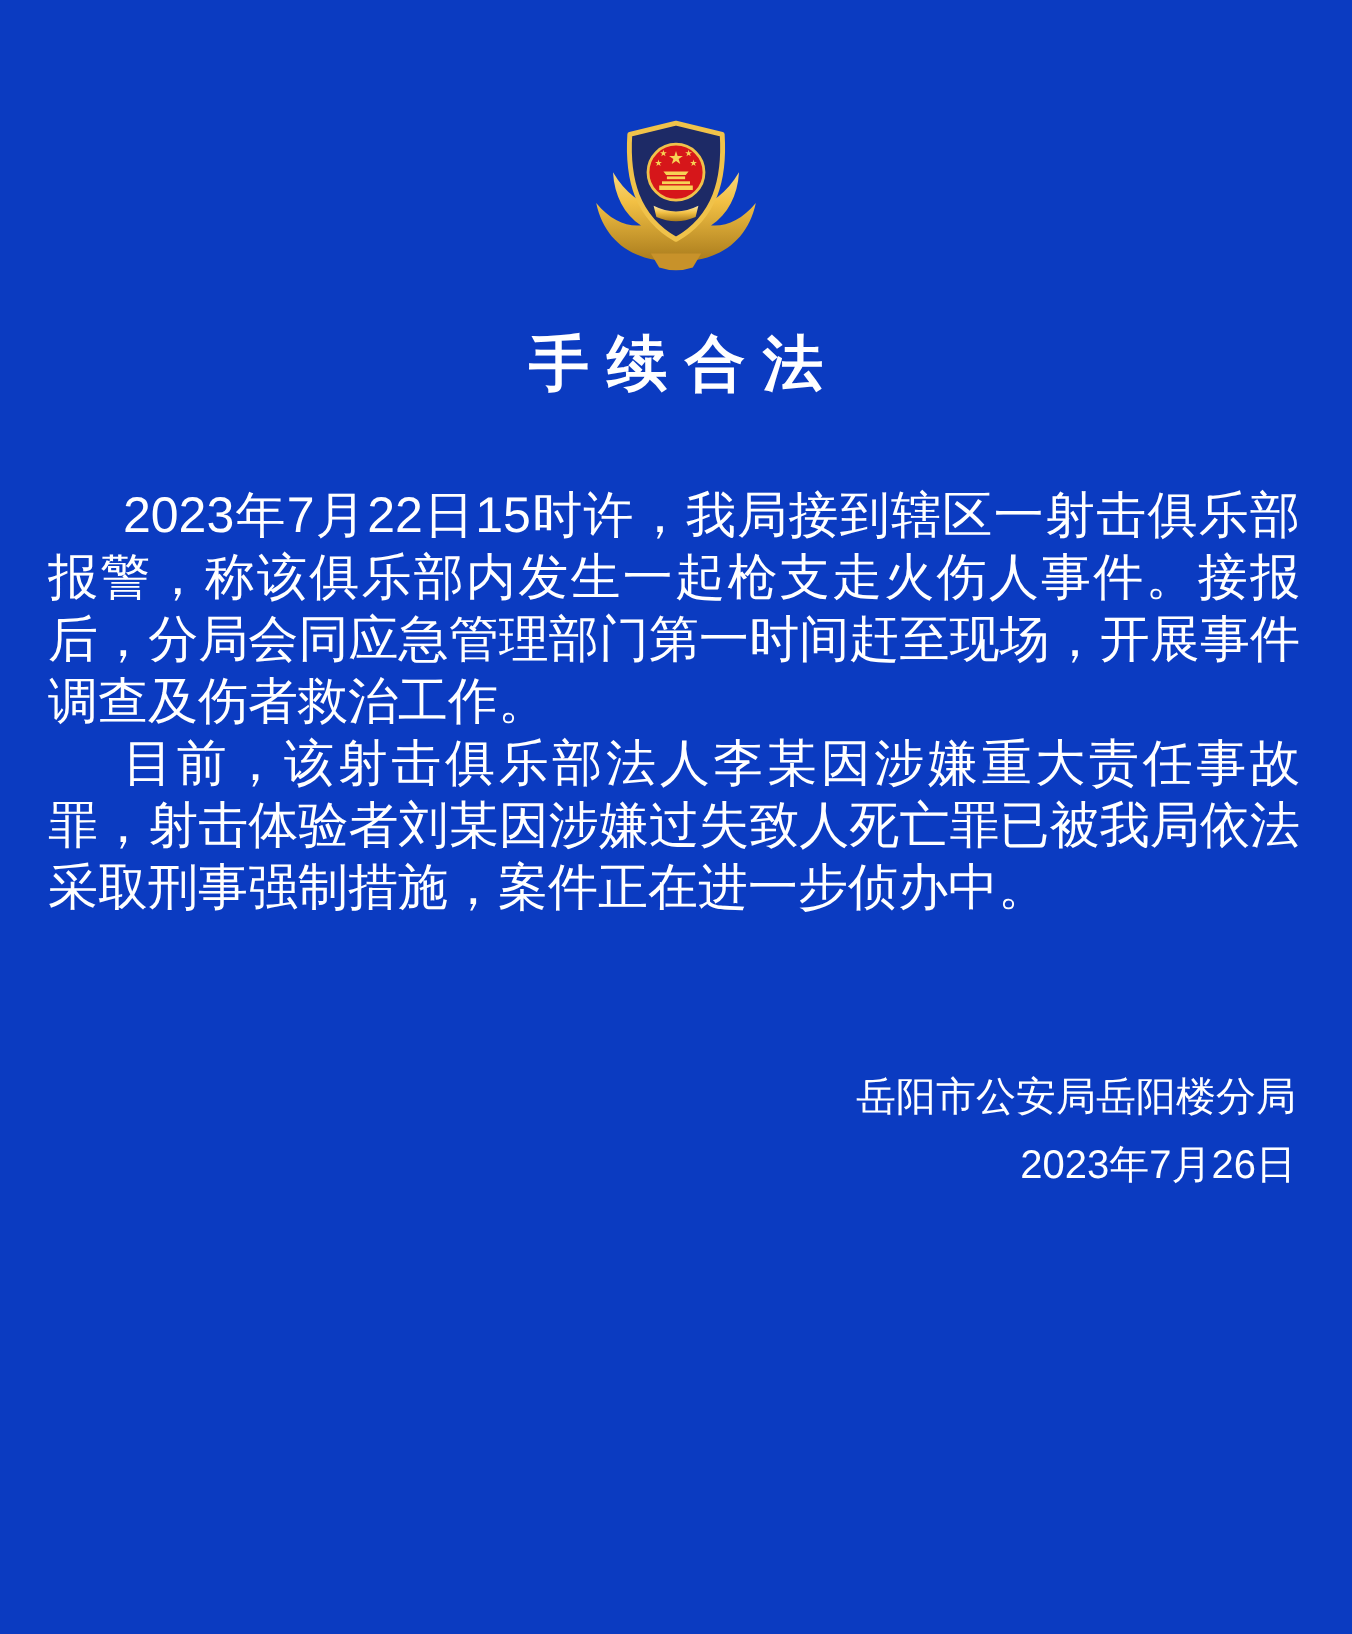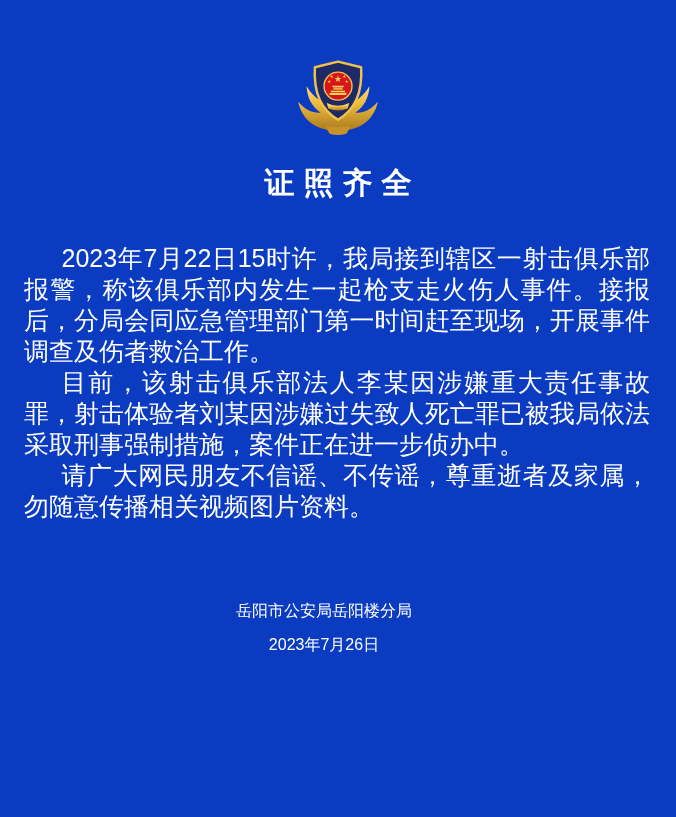--- a/index.html
+++ b/index.html
@@ -41,22 +41,22 @@
     line-height: 31px;
     text-align: justify;
     color: #ffffff;
   }
   .content p {
     margin: 0;
     text-indent: 1.5em;
   }
   .signature {
     margin: 72px 28px 0 0;
-    text-align: center;
-    font-size: 16px;
+    text-align: right;
+    font-size: 20px;
     line-height: 34px;
     color: #ffffff;
   }
   .signature p { margin: 0; }
 </style>
 </head>
 <body>
 
 <div class="poster">
 
@@ -88,26 +88,25 @@
 
       <path fill="#f7d355" d="M51 39.5 L69 39.5 L67 42 L53 42 Z"></path>
       <rect x="53.5" y="43" width="13" height="2" fill="#f7d355"></rect>
       <rect x="50" y="46.5" width="20" height="2" fill="#f7d355"></rect>
       <rect x="48" y="49.5" width="24" height="3.2" fill="#f7d355"></rect>
 
       <path fill="url(#goldg)" d="M44 64 Q60 72 76 64 L74 72 Q60 78 46 72 Z"></path>
     </svg>
   </div>
 
-  <h1 class="title">证照齐全</h1>
+  <h1 class="title">手续合法</h1>
 
   <div class="content">
     <p>2023年7月22日15时许，我局接到辖区一射击俱乐部报警，称该俱乐部内发生一起枪支走火伤人事件。接报后，分局会同应急管理部门第一时间赶至现场，开展事件调查及伤者救治工作。</p>
     <p>目前，该射击俱乐部法人李某因涉嫌重大责任事故罪，射击体验者刘某因涉嫌过失致人死亡罪已被我局依法采取刑事强制措施，案件正在进一步侦办中。</p>
-    <p>请广大网民朋友不信谣、不传谣，尊重逝者及家属，勿随意传播相关视频图片资料。</p>
   </div>
 
   <div class="signature">
     <p>岳阳市公安局岳阳楼分局</p>
     <p>2023年7月26日</p>
   </div>
 
 </div>
 
 </body></html>

